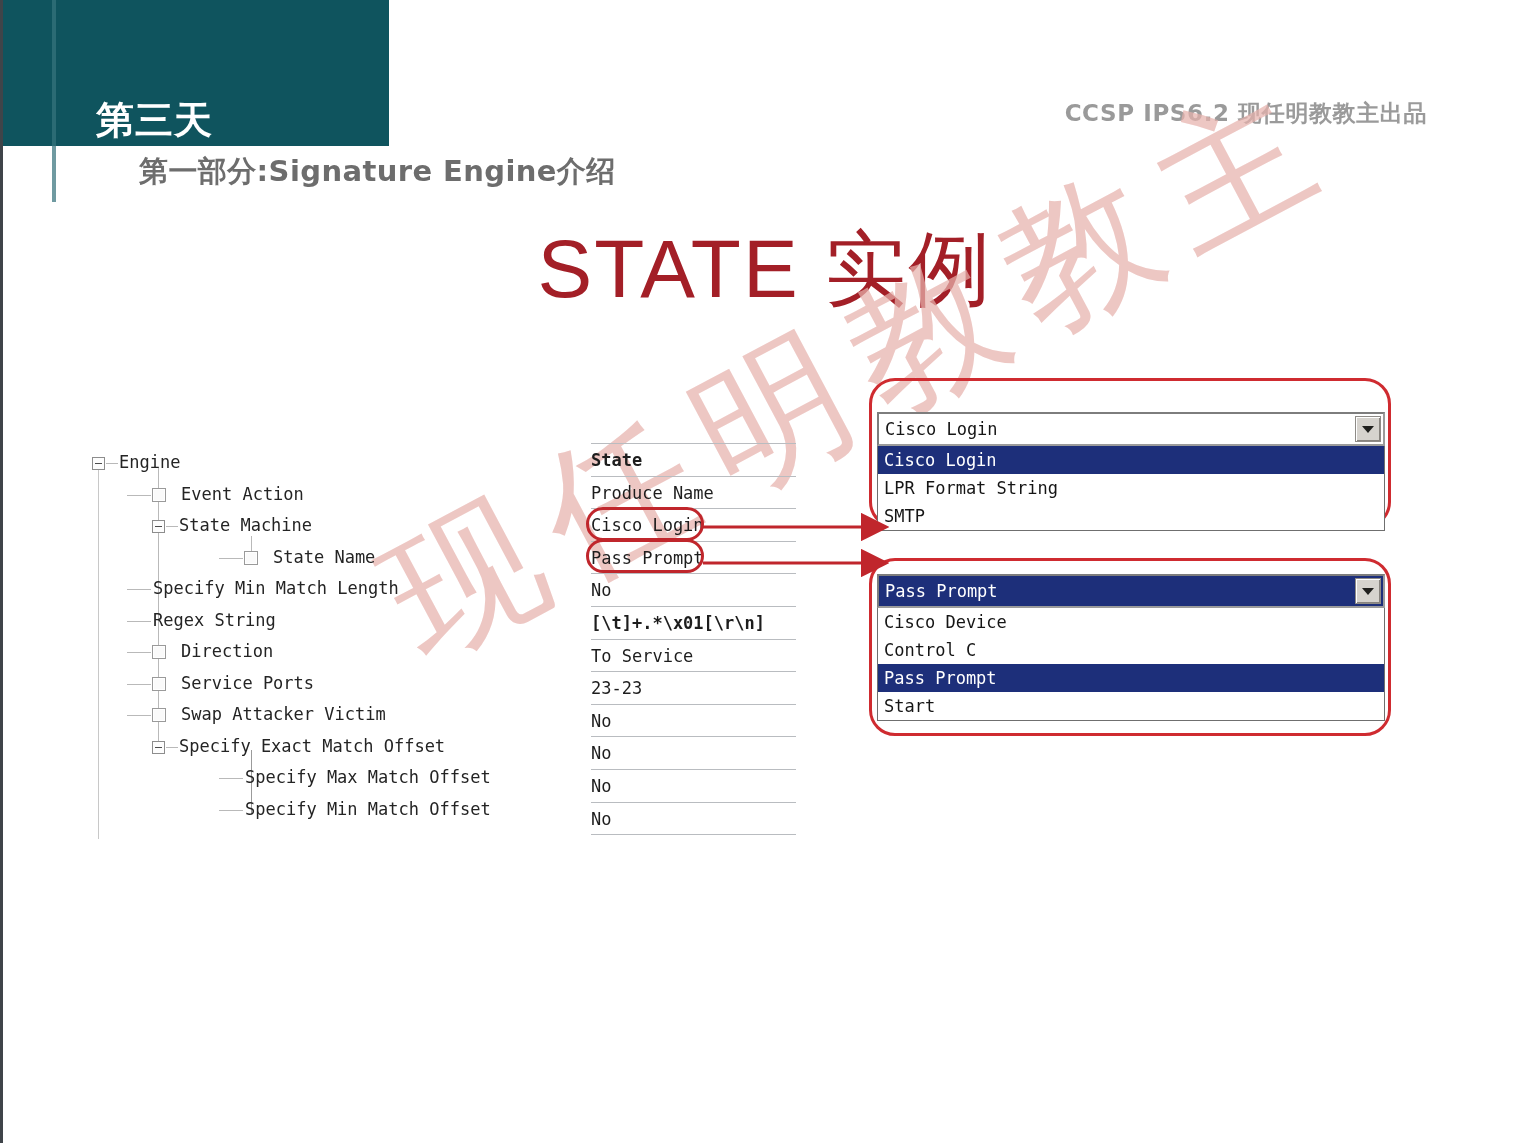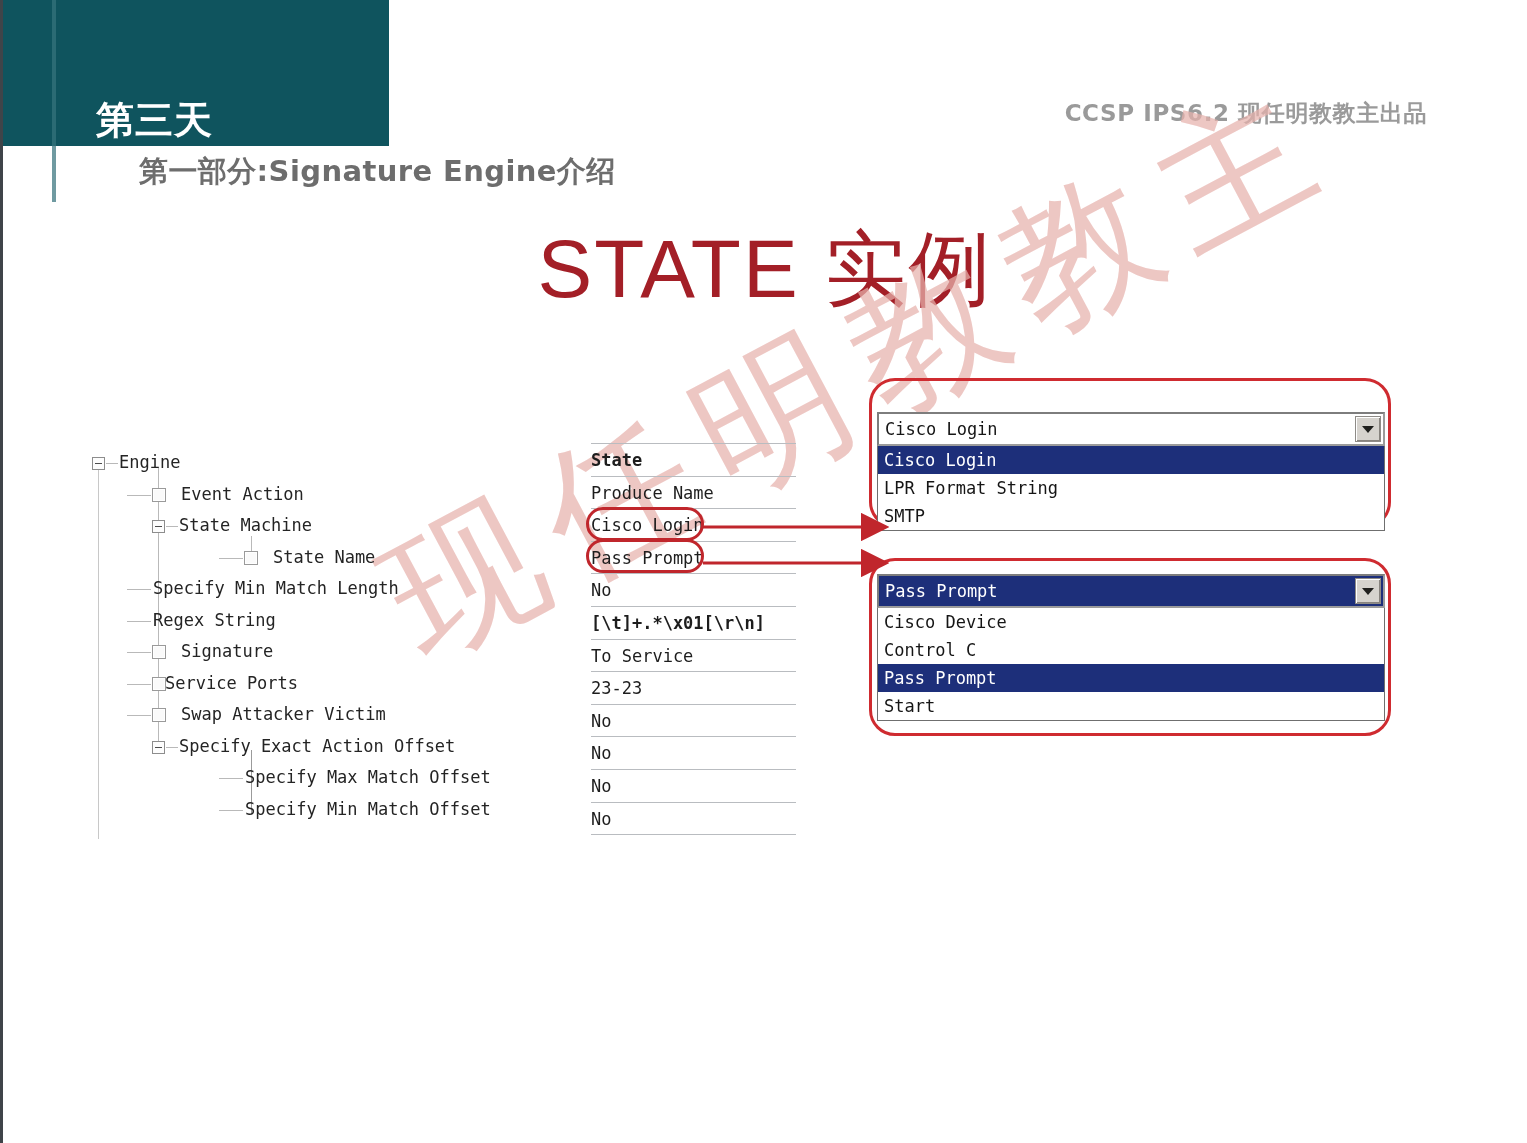--- a/index.html
+++ b/index.html
@@ -233,36 +233,36 @@
         <span class="dash" style="left: 38px; top: 13px; width: 24px;"></span>
         <span class="lbl" style="left: 64px;">Specify Min Match Length</span>
       </div>
       <div class="trow">
         <span class="dash" style="left: 38px; top: 13px; width: 24px;"></span>
         <span class="lbl" style="left: 64px;">Regex String</span>
       </div>
       <div class="trow">
         <span class="dash" style="left: 38px; top: 13px; width: 24px;"></span>
         <span class="chk" style="left: 63px; top: 6px;"></span>
-        <span class="lbl" style="left: 92px;">Signature</span>
+        <span class="lbl" style="left: 92px;">Direction</span>
       </div>
       <div class="trow">
         <span class="dash" style="left: 38px; top: 13px; width: 24px;"></span>
         <span class="chk" style="left: 63px; top: 6px;"></span>
-        <span class="lbl" style="left: 76px; text-align: center;">Service Ports</span>
+        <span class="lbl" style="left: 92px; text-align: center;">Service Ports</span>
       </div>
       <div class="trow">
         <span class="dash" style="left: 38px; top: 13px; width: 24px;"></span>
         <span class="chk" style="left: 63px; top: 6px;"></span>
         <span class="lbl" style="left: 92px;">Swap Attacker Victim</span>
       </div>
       <div class="trow">
         <span class="expander" style="left: 63px; top: 7px;"></span>
         <span class="dash" style="left: 77px; top: 13px; width: 12px;"></span>
-        <span class="lbl" style="left: 90px;">Specify Exact Action Offset</span>
+        <span class="lbl" style="left: 90px;">Specify Exact Match Offset</span>
       </div>
       <div class="trow">
         <span class="dash" style="left: 130px; top: 13px; width: 24px;"></span>
         <span class="lbl" style="left: 156px;">Specify Max Match Offset</span>
       </div>
       <div class="trow">
         <span class="dash" style="left: 130px; top: 13px; width: 24px;"></span>
         <span class="lbl" style="left: 156px;">Specify Min Match Offset</span>
       </div>
     </div>

